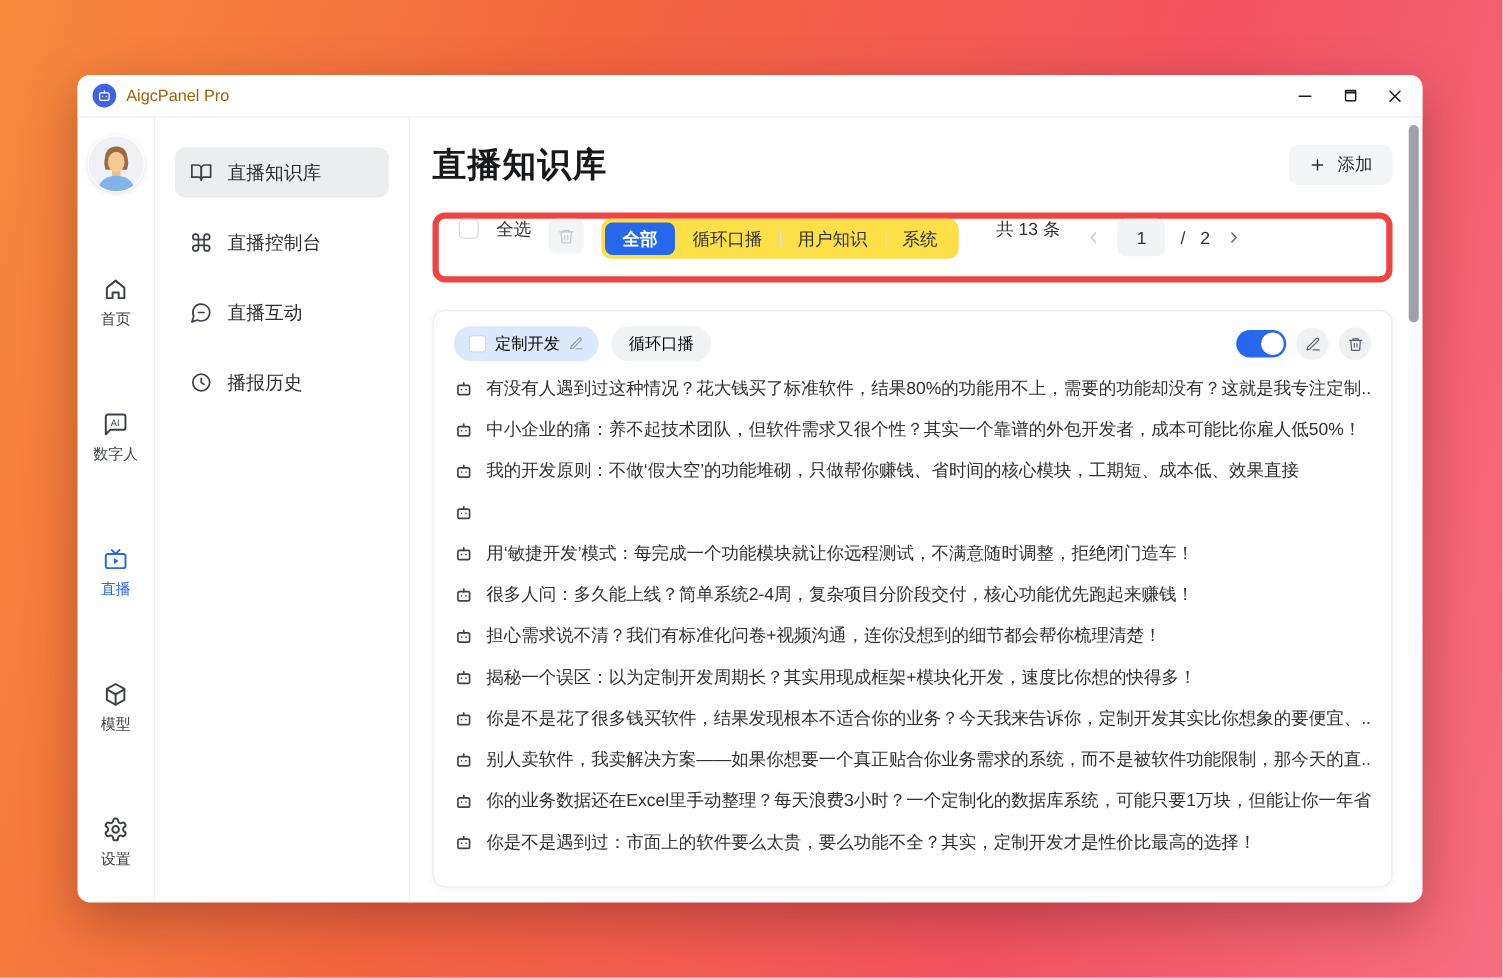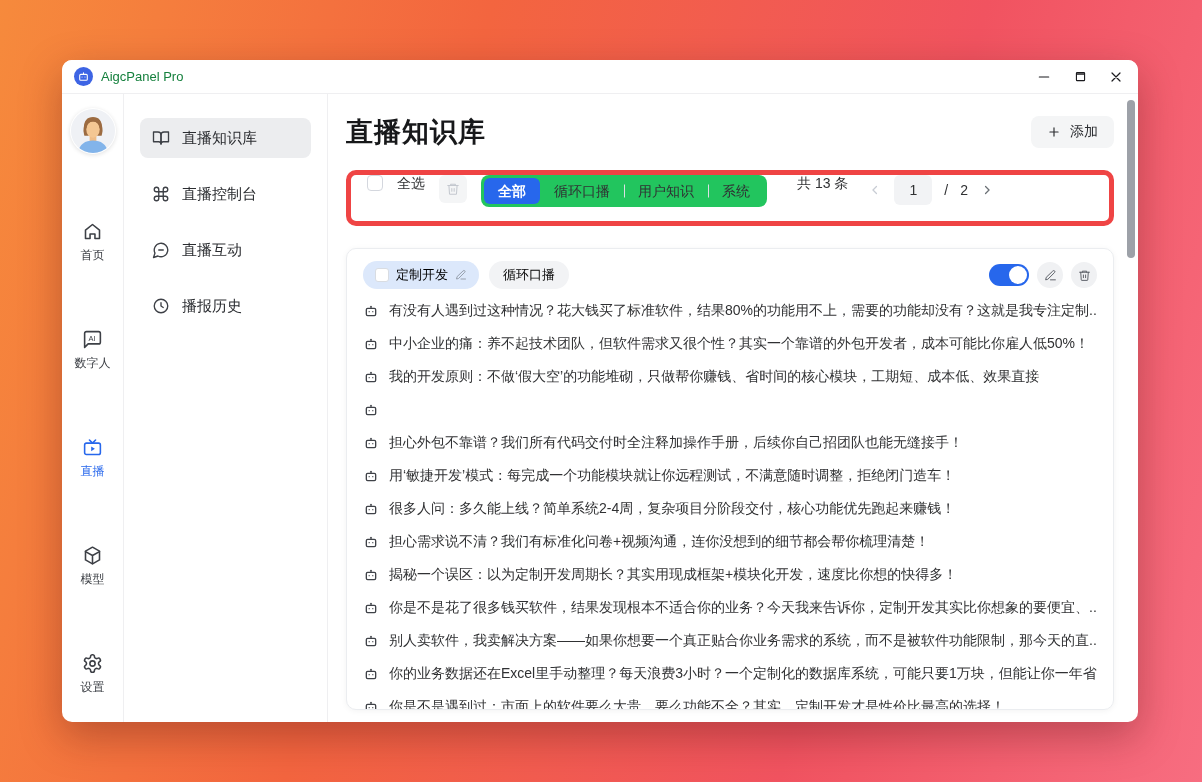--- a/index.html
+++ b/index.html
@@ -21,21 +21,21 @@
 
   
   .titlebar {
     height:34px; flex:0 0 34px; display:flex; align-items:center;
     padding:0 14px 0 12px; border-bottom:1px solid #EFEFF1; background:#fff;
   }
   .app-icon {
     width:19px; height:19px; border-radius:50%; background:#3D64E4;
     display:flex; align-items:center; justify-content:center; margin-right:8px; color:#fff;
   }
-  .app-title { font-size:13px; color:#15803d; }
+  .app-title { font-size:13px; color:#a16207; }
   .tb-spacer { flex:1; }
   .tb-controls { display:flex; align-items:center; gap:20px; }
   .tb-btn { width:16px; height:16px; color:#1b1b1f; cursor:pointer; display:flex; align-items:center; justify-content:center; }
 
   
   .body { flex:1; display:flex; min-height:0; }
 
   
   .rail {
     width:62px; flex:0 0 62px; border-right:1px solid #EFEFF1;
@@ -76,21 +76,21 @@
     flex:0 0 56px; border:5px solid #ef4444; border-radius:10px;
     display:flex; align-items:flex-start; padding:0 16px; gap:14px; margin-bottom:22px;
     background:#fff;
   }
   .checkbox { width:16px; height:16px; border:1.5px solid #D4D7DE; border-radius:4px; background:#fff; cursor:pointer; flex:0 0 auto; }
   .cb-label { font-size:14px; color:#303133; }
   .icon-btn-sq {
     width:28px; height:28px; border-radius:6px; background:#F4F5F6; border:none;
     display:flex; align-items:center; justify-content:center; color:#C4C8CF; cursor:pointer;
   }
-  .seg { display:flex; align-items:center; background:#22c55e; border-radius:8px; padding:3px; }
+  .seg { display:flex; align-items:center; background:#fde047; border-radius:8px; padding:3px; }
   .seg-tab {
     position:relative; border:none; background:transparent; font-size:14px; color:#303133;
     padding:6px 14px; border-radius:6px; cursor:pointer; font-family:inherit; line-height:1;
   }
   .seg-tab.active { background:#2767EC; color:#fff; font-weight:600; }
   .seg-tab:nth-child(n+3)::before {
     content:""; position:absolute; left:0; top:50%; transform:translateY(-50%);
     width:1px; height:13px; background:#DCDFE5;
   }
   .total { font-size:14px; color:#303133; margin-left:16px; white-space:nowrap; }
@@ -425,26 +425,20 @@
           </div>
           <div class="row">
             <svg class="ic bot" width="16" height="16">
                 <use href="#i-bot"></use>
               </svg>
           </div>
           <div class="row">
             <svg class="ic bot" width="16" height="16">
                 <use href="#i-bot"></use>
               </svg>
-            <span class="txt">担心外包不靠谱？我们所有代码交付时全注释加操作手册，后续你自己招团队也能无缝接手！</span>
-          </div>
-          <div class="row">
-            <svg class="ic bot" width="16" height="16">
-                <use href="#i-bot"></use>
-              </svg>
             <span class="txt">用‘敏捷开发’模式：每完成一个功能模块就让你远程测试，不满意随时调整，拒绝闭门造车！</span>
           </div>
           <div class="row">
             <svg class="ic bot" width="16" height="16">
                 <use href="#i-bot"></use>
               </svg>
             <span class="txt">很多人问：多久能上线？简单系统2-4周，复杂项目分阶段交付，核心功能优先跑起来赚钱！</span>
           </div>
           <div class="row">
             <svg class="ic bot" width="16" height="16">

